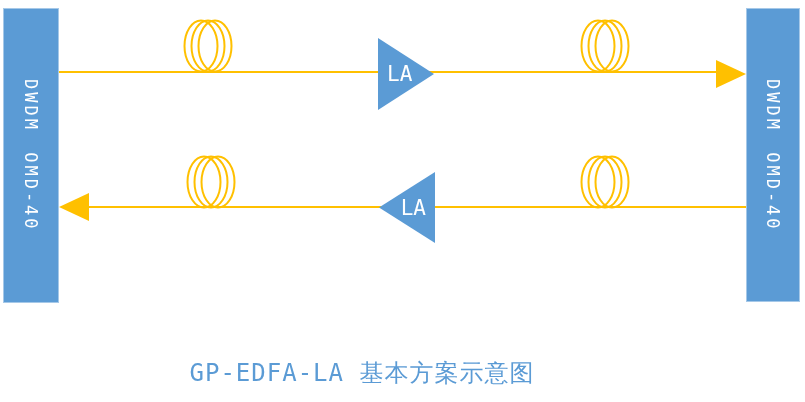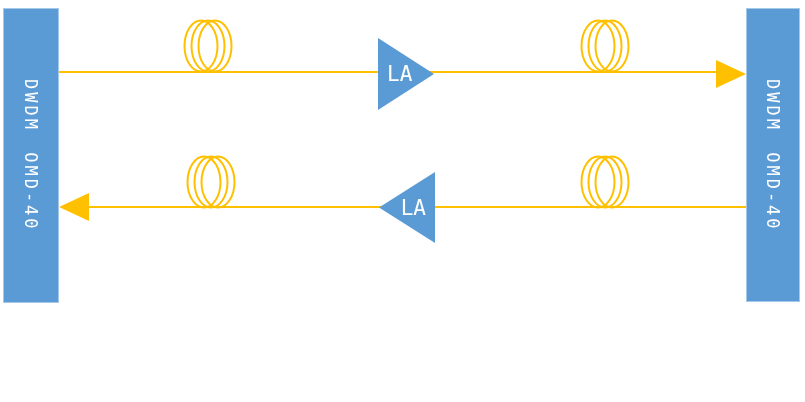--- a/index.html
+++ b/index.html
@@ -147,14 +147,15 @@
     </svg>
   </div>
 
   <div class="amp amp-top">
     <span>LA</span>
   </div>
   <div class="amp amp-bottom">
     <span>LA</span>
   </div>
 
+  <div class="caption">GP-EDFA-LA 基本方案示意图</div>
 
 </div>
 
 </body></html>

